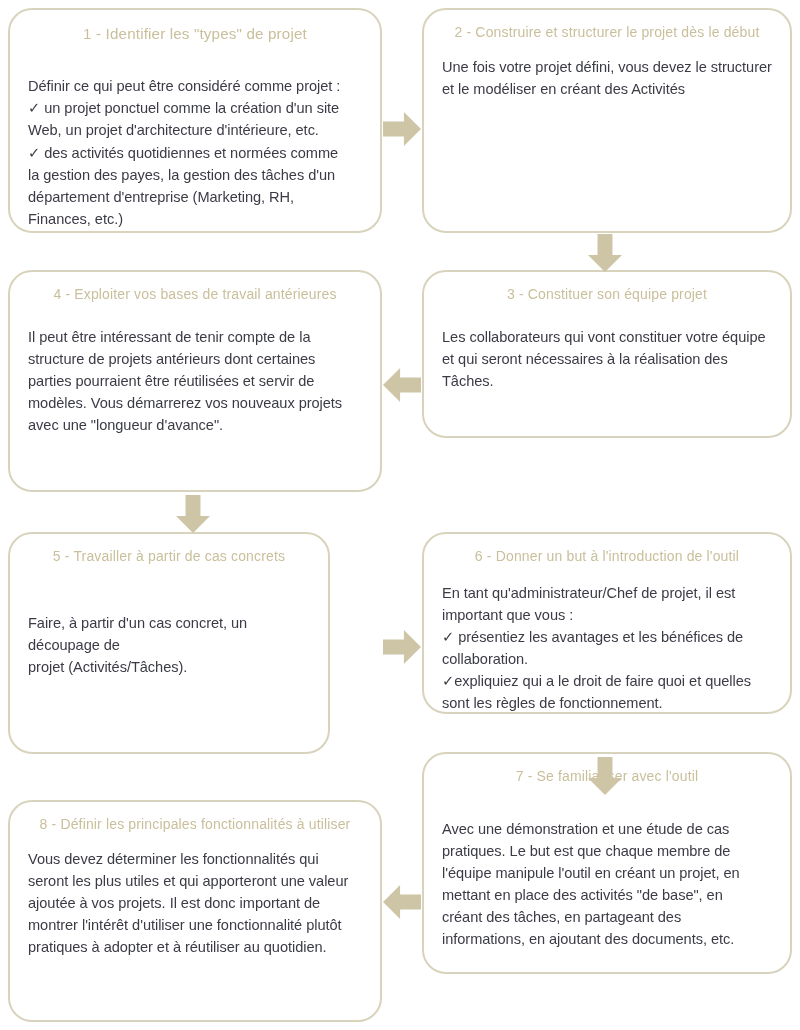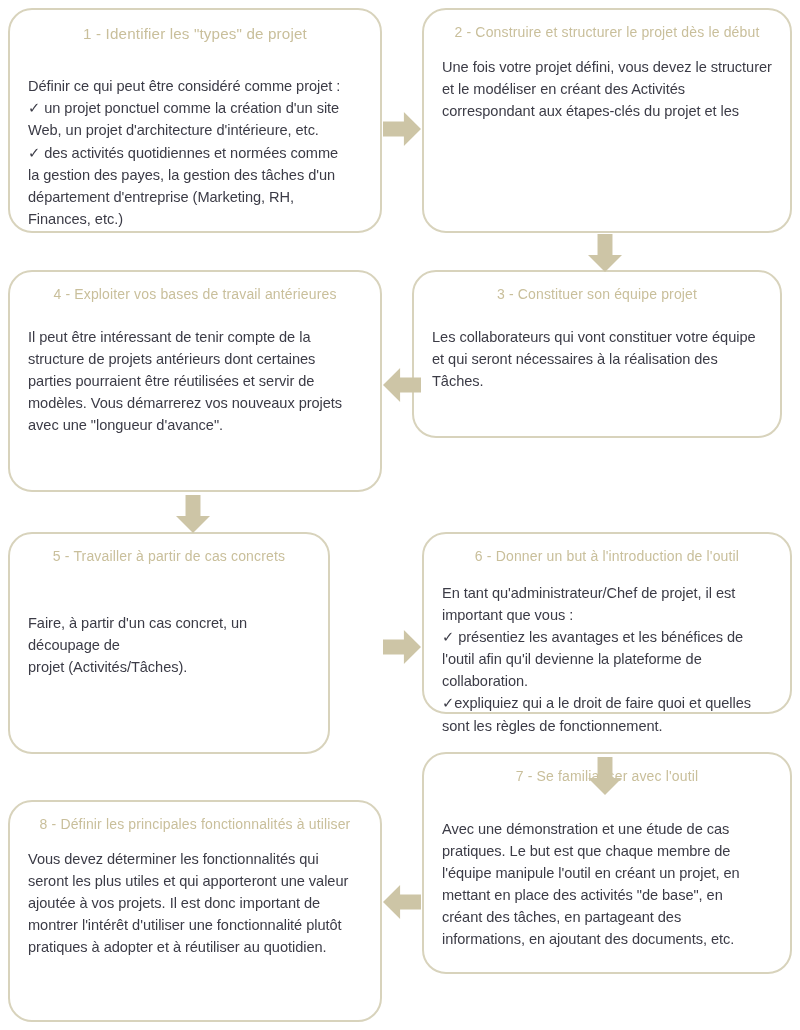--- a/index.html
+++ b/index.html
@@ -45,21 +45,21 @@
     margin-top: 32px;
     letter-spacing: -0.05px;
   }
 
   .box-body .ln { display: block; }
 
   
   .box.b1 { left: 8px;   top: 8px;   width: 374px; height: 225px; }
   .box.b2 { left: 422px; top: 8px;   width: 370px; height: 225px; }
   .box.b4 { left: 8px;   top: 270px; width: 374px; height: 222px; }
-  .box.b3 { left: 412px; top: 270px; width: 370px; height: 168px; }
+  .box.b3 { left: 422px; top: 270px; width: 370px; height: 168px; }
   .box.b5 { left: 8px;   top: 532px; width: 322px; height: 222px; }
   .box.b6 { left: 422px; top: 532px; width: 370px; height: 182px; }
   .box.b8 { left: 8px;   top: 800px; width: 374px; height: 222px; }
   .box.b7 { left: 422px; top: 752px; width: 370px; height: 222px; }
 
   .box.b1 .box-title { font-size: 15.2px; }
   .box.b5 .box-body { margin-top: 46px; }
   .box.b3 .box-body { margin-top: 22px; }
   .box.b2 .box-body { margin-top: 14px; }
   .box.b6 .box-body { margin-top: 16px; }
@@ -117,21 +117,20 @@
       <span class="ln">département d'entreprise (Marketing, RH,</span>
       <span class="ln">Finances, etc.)</span>
     </div>
   </div>
 
   <div class="box b2">
     <div class="box-title">2 - Construire et structurer le projet dès le début</div>
     <div class="box-body">
       <span class="ln">Une fois votre projet défini, vous devez le structurer</span>
       <span class="ln">et le modéliser en créant des Activités</span>
-      <span class="ln">correspondant aux étapes-clés du projet et les</span>
     </div>
   </div>
 
   <div class="box b4">
     <div class="box-title">4 - Exploiter vos bases de travail antérieures</div>
     <div class="box-body">
       <span class="ln">Il peut  être intéressant de tenir compte de la</span>
       <span class="ln">structure de projets antérieurs dont certaines</span>
       <span class="ln">parties pourraient être réutilisées et servir de</span>
       <span class="ln">modèles. Vous démarrerez vos nouveaux projets</span>
@@ -155,21 +154,20 @@
       <span class="ln">projet (Activités/Tâches).</span>
     </div>
   </div>
 
   <div class="box b6">
     <div class="box-title">6 -  Donner un but à l'introduction de l'outil</div>
     <div class="box-body">
       <span class="ln">En tant qu'administrateur/Chef de projet, il est</span>
       <span class="ln">important que vous :</span>
       <span class="ln">✓ présentiez les avantages et les bénéfices de</span>
-      <span class="ln">l'outil afin qu'il devienne la  plateforme de</span>
       <span class="ln">collaboration.</span>
       <span class="ln">✓expliquiez qui a le droit de faire quoi et quelles</span>
       <span class="ln">sont les règles de fonctionnement.</span>
     </div>
   </div>
 
   <div class="box b8">
     <div class="box-title">8 - Définir les principales fonctionnalités à utiliser</div>
     <div class="box-body">
       <span class="ln">Vous devez déterminer les fonctionnalités qui</span>

